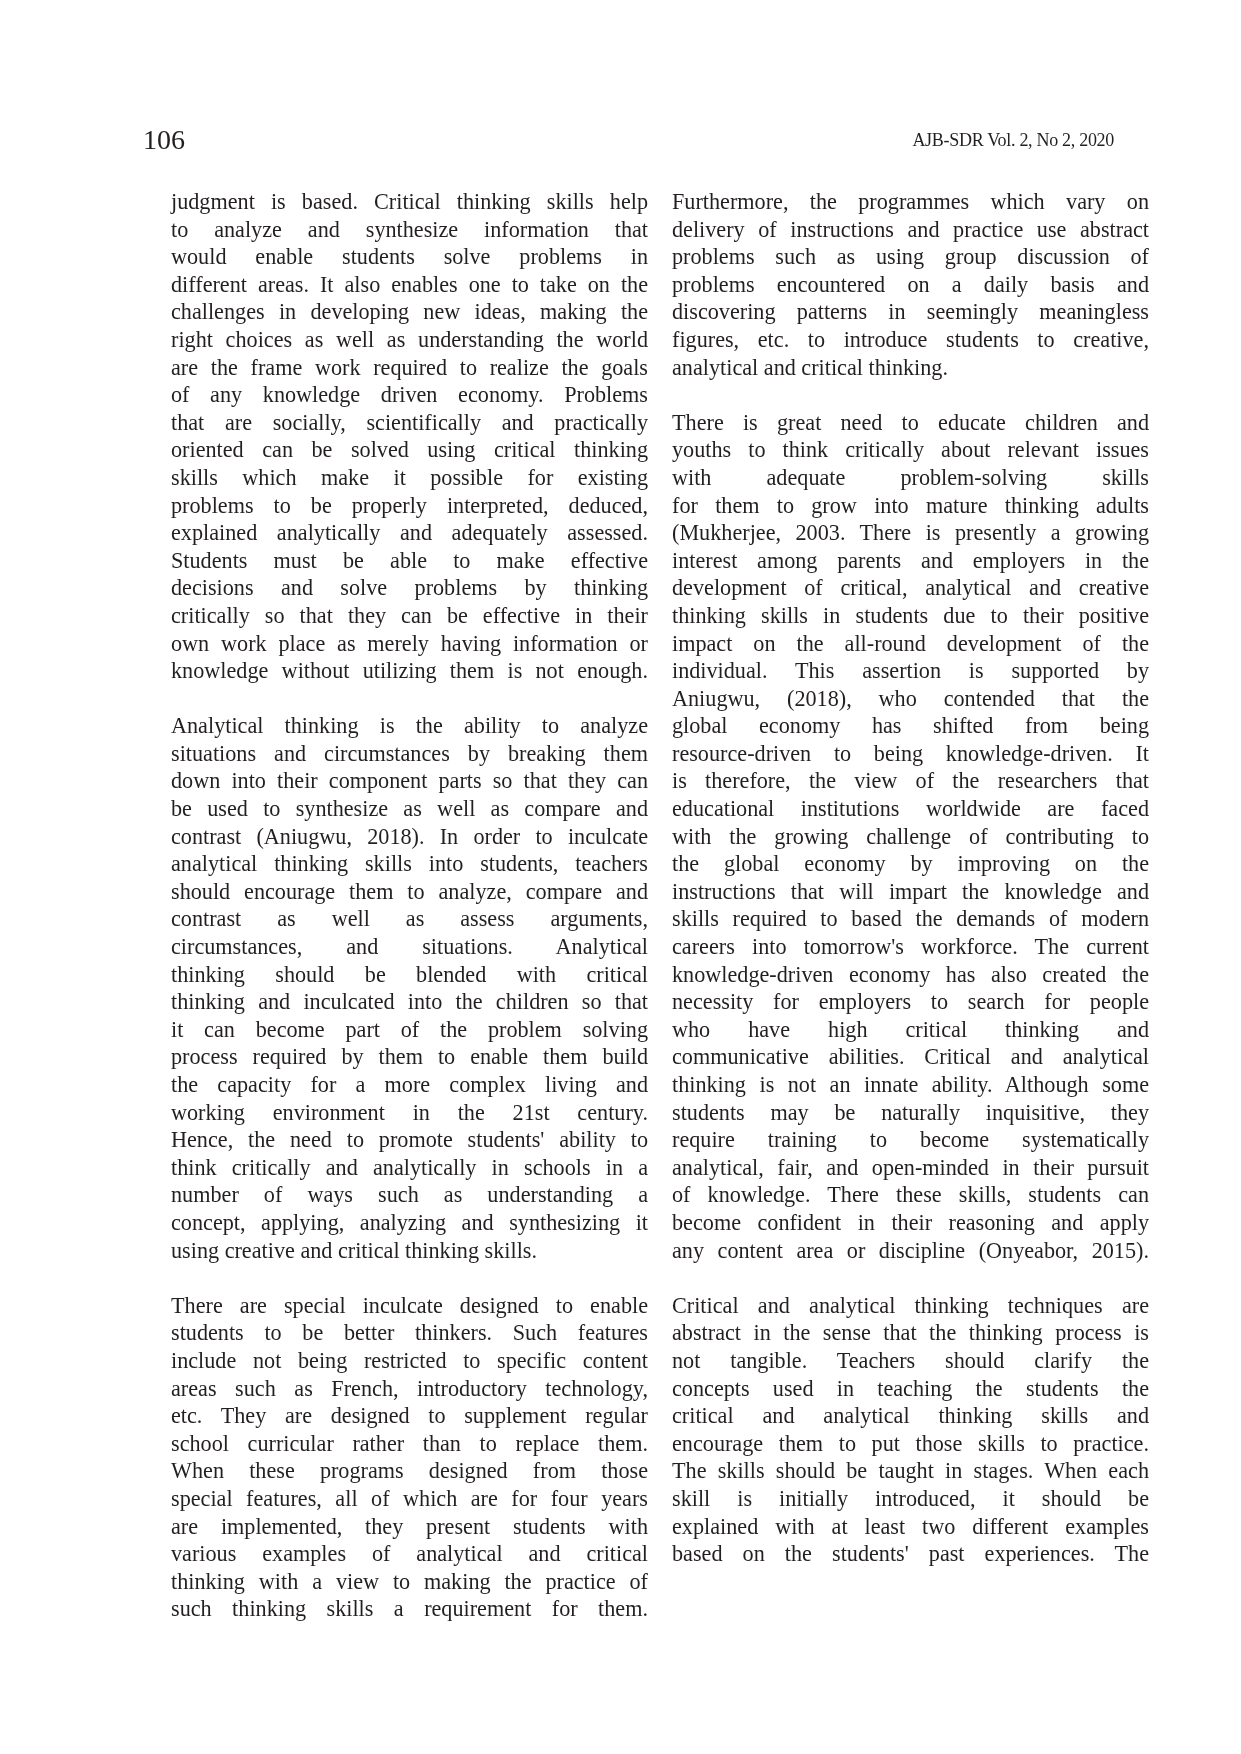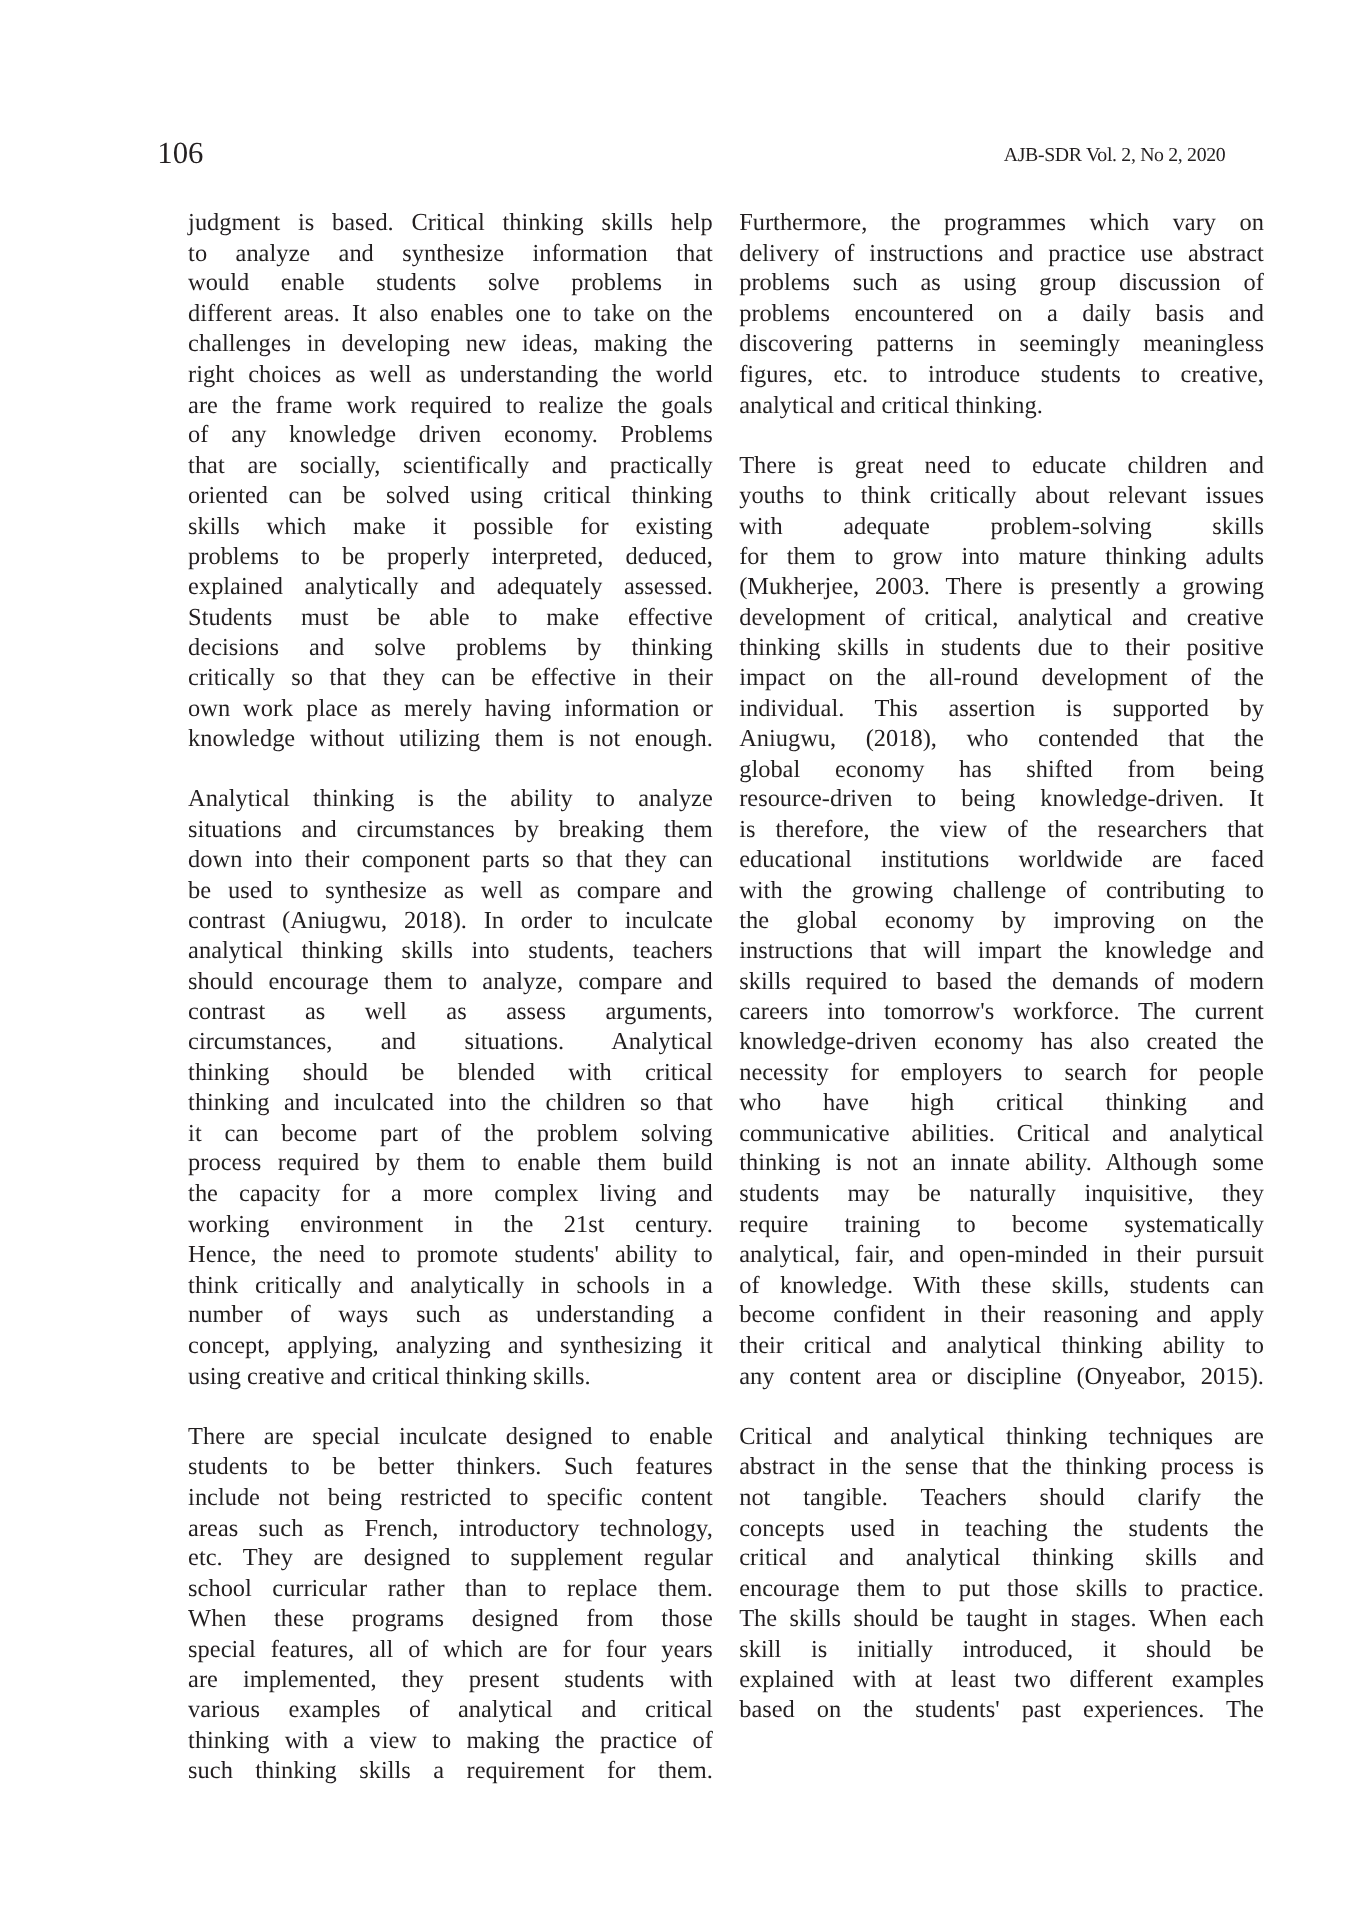--- a/index.html
+++ b/index.html
@@ -132,20 +132,21 @@
     <span class="line">figures, etc. to introduce students to creative,</span>
     <span class="line last">analytical and critical thinking.</span>
   </div>
 
   <div class="para">
     <span class="line">There is great need to educate children and</span>
     <span class="line">youths to think critically about relevant issues</span>
     <span class="line">with adequate problem-solving skills</span>
     <span class="line">for them to grow into mature thinking adults</span>
     <span class="line">(Mukherjee, 2003. There is presently a growing</span>
+    <span class="line">interest among parents and employers in the</span>
     <span class="line">development of critical, analytical and creative</span>
     <span class="line">thinking skills in students due to their positive</span>
     <span class="line">impact on the all-round development of the</span>
     <span class="line">individual. This assertion is supported by</span>
     <span class="line">Aniugwu, (2018), who contended that the</span>
     <span class="line">global economy has shifted from being</span>
     <span class="line">resource-driven to being knowledge-driven.  It</span>
     <span class="line">is therefore, the view of the researchers that</span>
     <span class="line">educational institutions worldwide are faced</span>
     <span class="line">with the growing challenge of contributing to</span>
@@ -154,23 +155,22 @@
     <span class="line">skills required to based the demands of modern</span>
     <span class="line">careers into tomorrow's workforce. The current</span>
     <span class="line">knowledge-driven economy has also created the</span>
     <span class="line">necessity for employers to search for people</span>
     <span class="line">who have high critical thinking and</span>
     <span class="line">communicative abilities.  Critical and analytical</span>
     <span class="line">thinking is not an innate ability. Although some</span>
     <span class="line">students may be naturally inquisitive, they</span>
     <span class="line">require training to become systematically</span>
     <span class="line">analytical, fair, and open-minded in their pursuit</span>
-    <span class="line">of knowledge. With these skills, students can</span>
+    <span class="line">of knowledge. There these skills, students can</span>
     <span class="line">become confident in their reasoning and apply</span>
-    <span class="line">their critical and analytical thinking ability to</span>
     <span class="line">any content area or discipline (Onyeabor, 2015).</span>
   </div>
 
   <div class="para">
     <span class="line">Critical and analytical thinking techniques are</span>
     <span class="line">abstract in the sense that the thinking process is</span>
     <span class="line">not tangible. Teachers should clarify the</span>
     <span class="line">concepts used in teaching the students the</span>
     <span class="line">critical and analytical thinking skills and</span>
     <span class="line">encourage them to put those skills to practice.</span>

